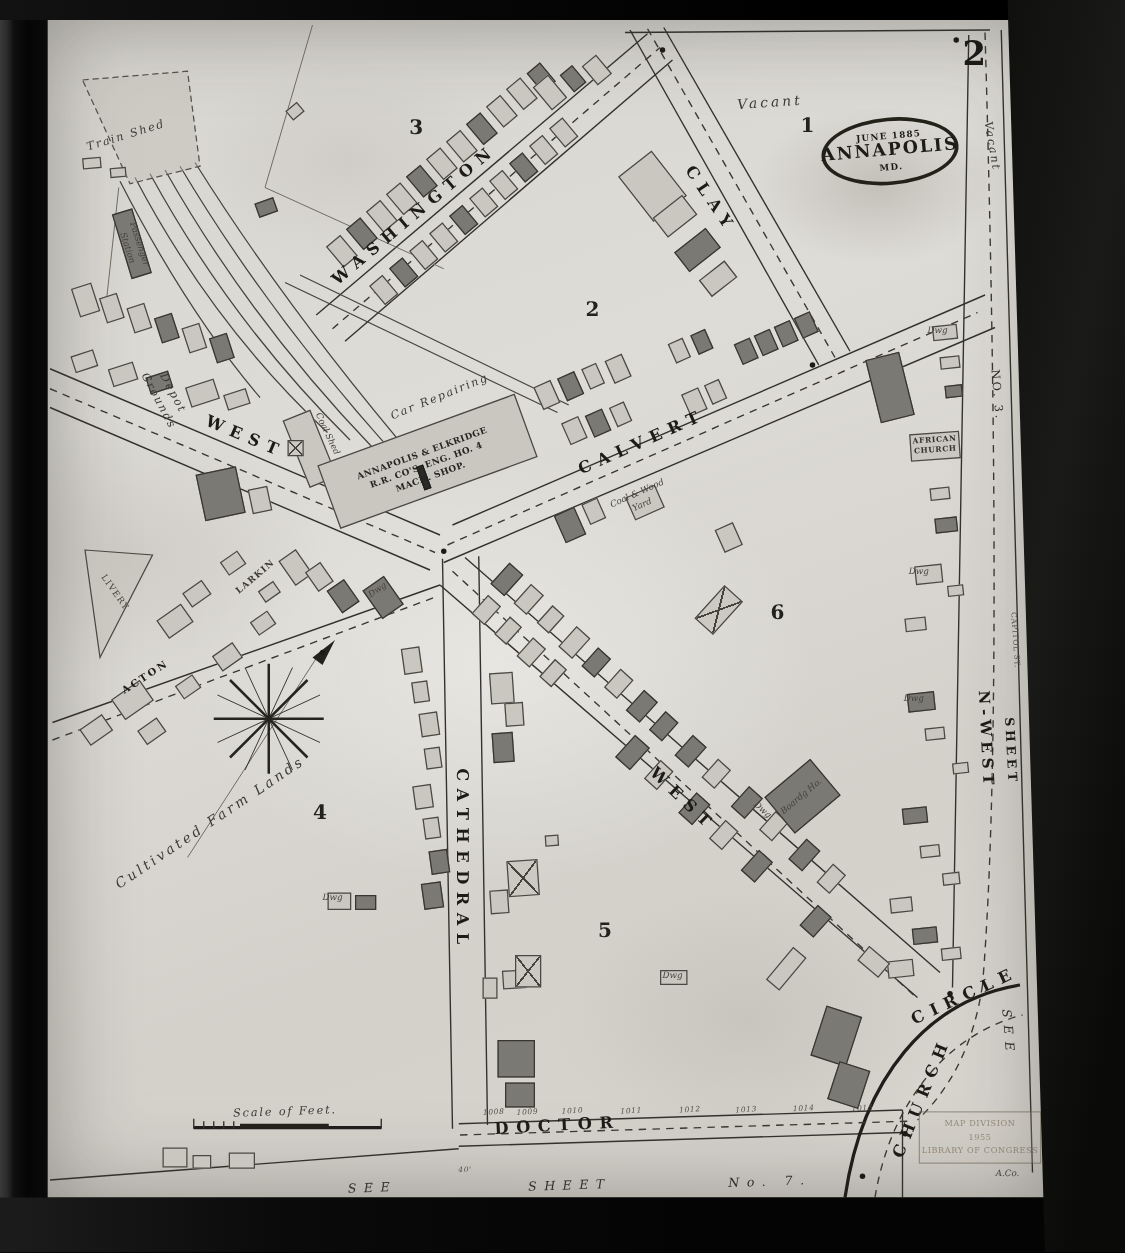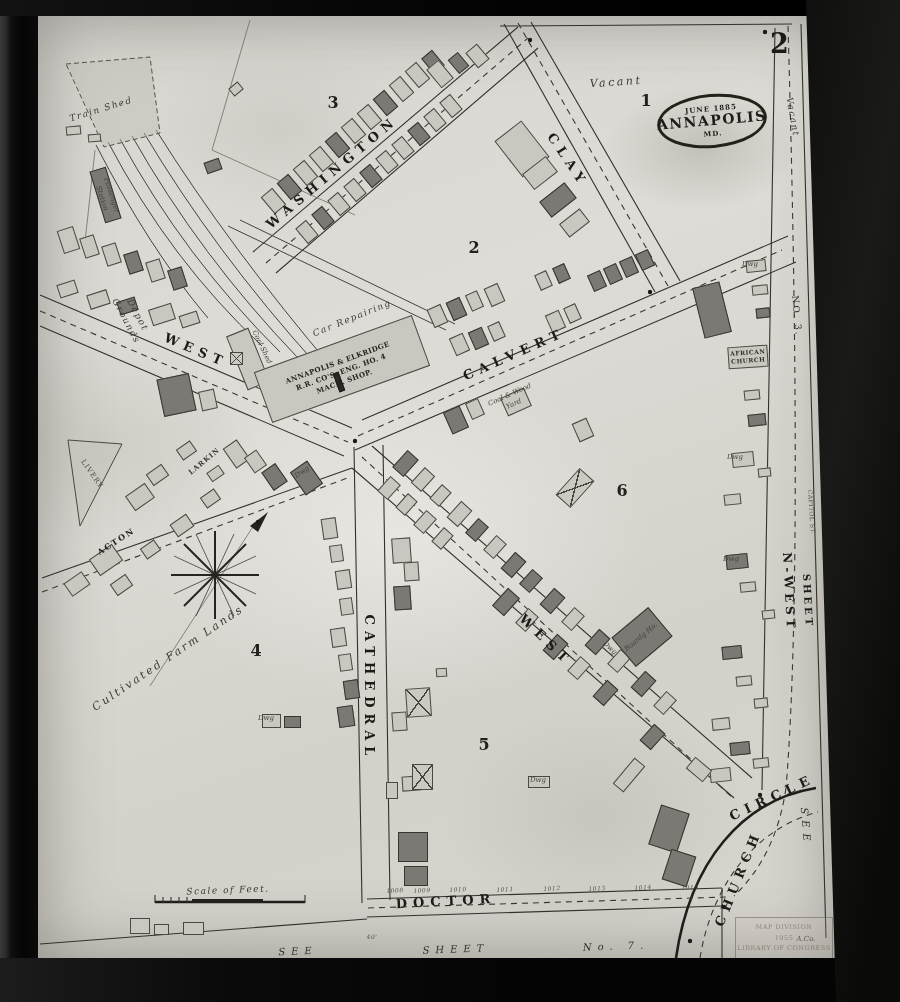--- a/index.html
+++ b/index.html
@@ -71,21 +71,21 @@
   .title-oval{position:absolute;left:657px;top:94px;width:104px;height:48px;border:3px solid #232219;
     border-radius:50%;display:flex;flex-direction:column;align-items:center;justify-content:center;
     transform:rotate(-5deg);color:#1d1c18;}
   .oval-date{font-size:7px;letter-spacing:1px;font-weight:700;}
   .oval-city{font-size:14px;font-weight:700;letter-spacing:1.5px;line-height:1.1;}
   .oval-state{font-size:7px;font-weight:700;letter-spacing:1px;}
   .sheet-number{position:absolute;left:770px;top:28px;font-size:27px;font-weight:700;color:#1b1a17;}
   
   .stamp{position:absolute;left:735px;top:889px;width:96px;height:40px;border:1.5px solid rgba(85,75,58,.45);
     background:rgba(200,195,185,.18);display:flex;flex-direction:column;align-items:center;justify-content:center;
-    color:rgba(95,82,62,.55);font-size:6.5px;letter-spacing:.5px;line-height:1.6;text-transform:uppercase;filter:blur(.3px);margin-top:28px;}
+    color:rgba(95,82,62,.55);font-size:6.5px;letter-spacing:.5px;line-height:1.6;text-transform:uppercase;filter:blur(.3px);}
 </style>
 </head>
 <body>
 
 <div class="stage">
   <div class="sheet"></div>
 
   <svg class="lines" id="lines" viewBox="0 0 900 1002">
       <path d="M40 295 L352 428" class="solid"></path>
       <path d="M40 326 L344 456" class="solid"></path>

